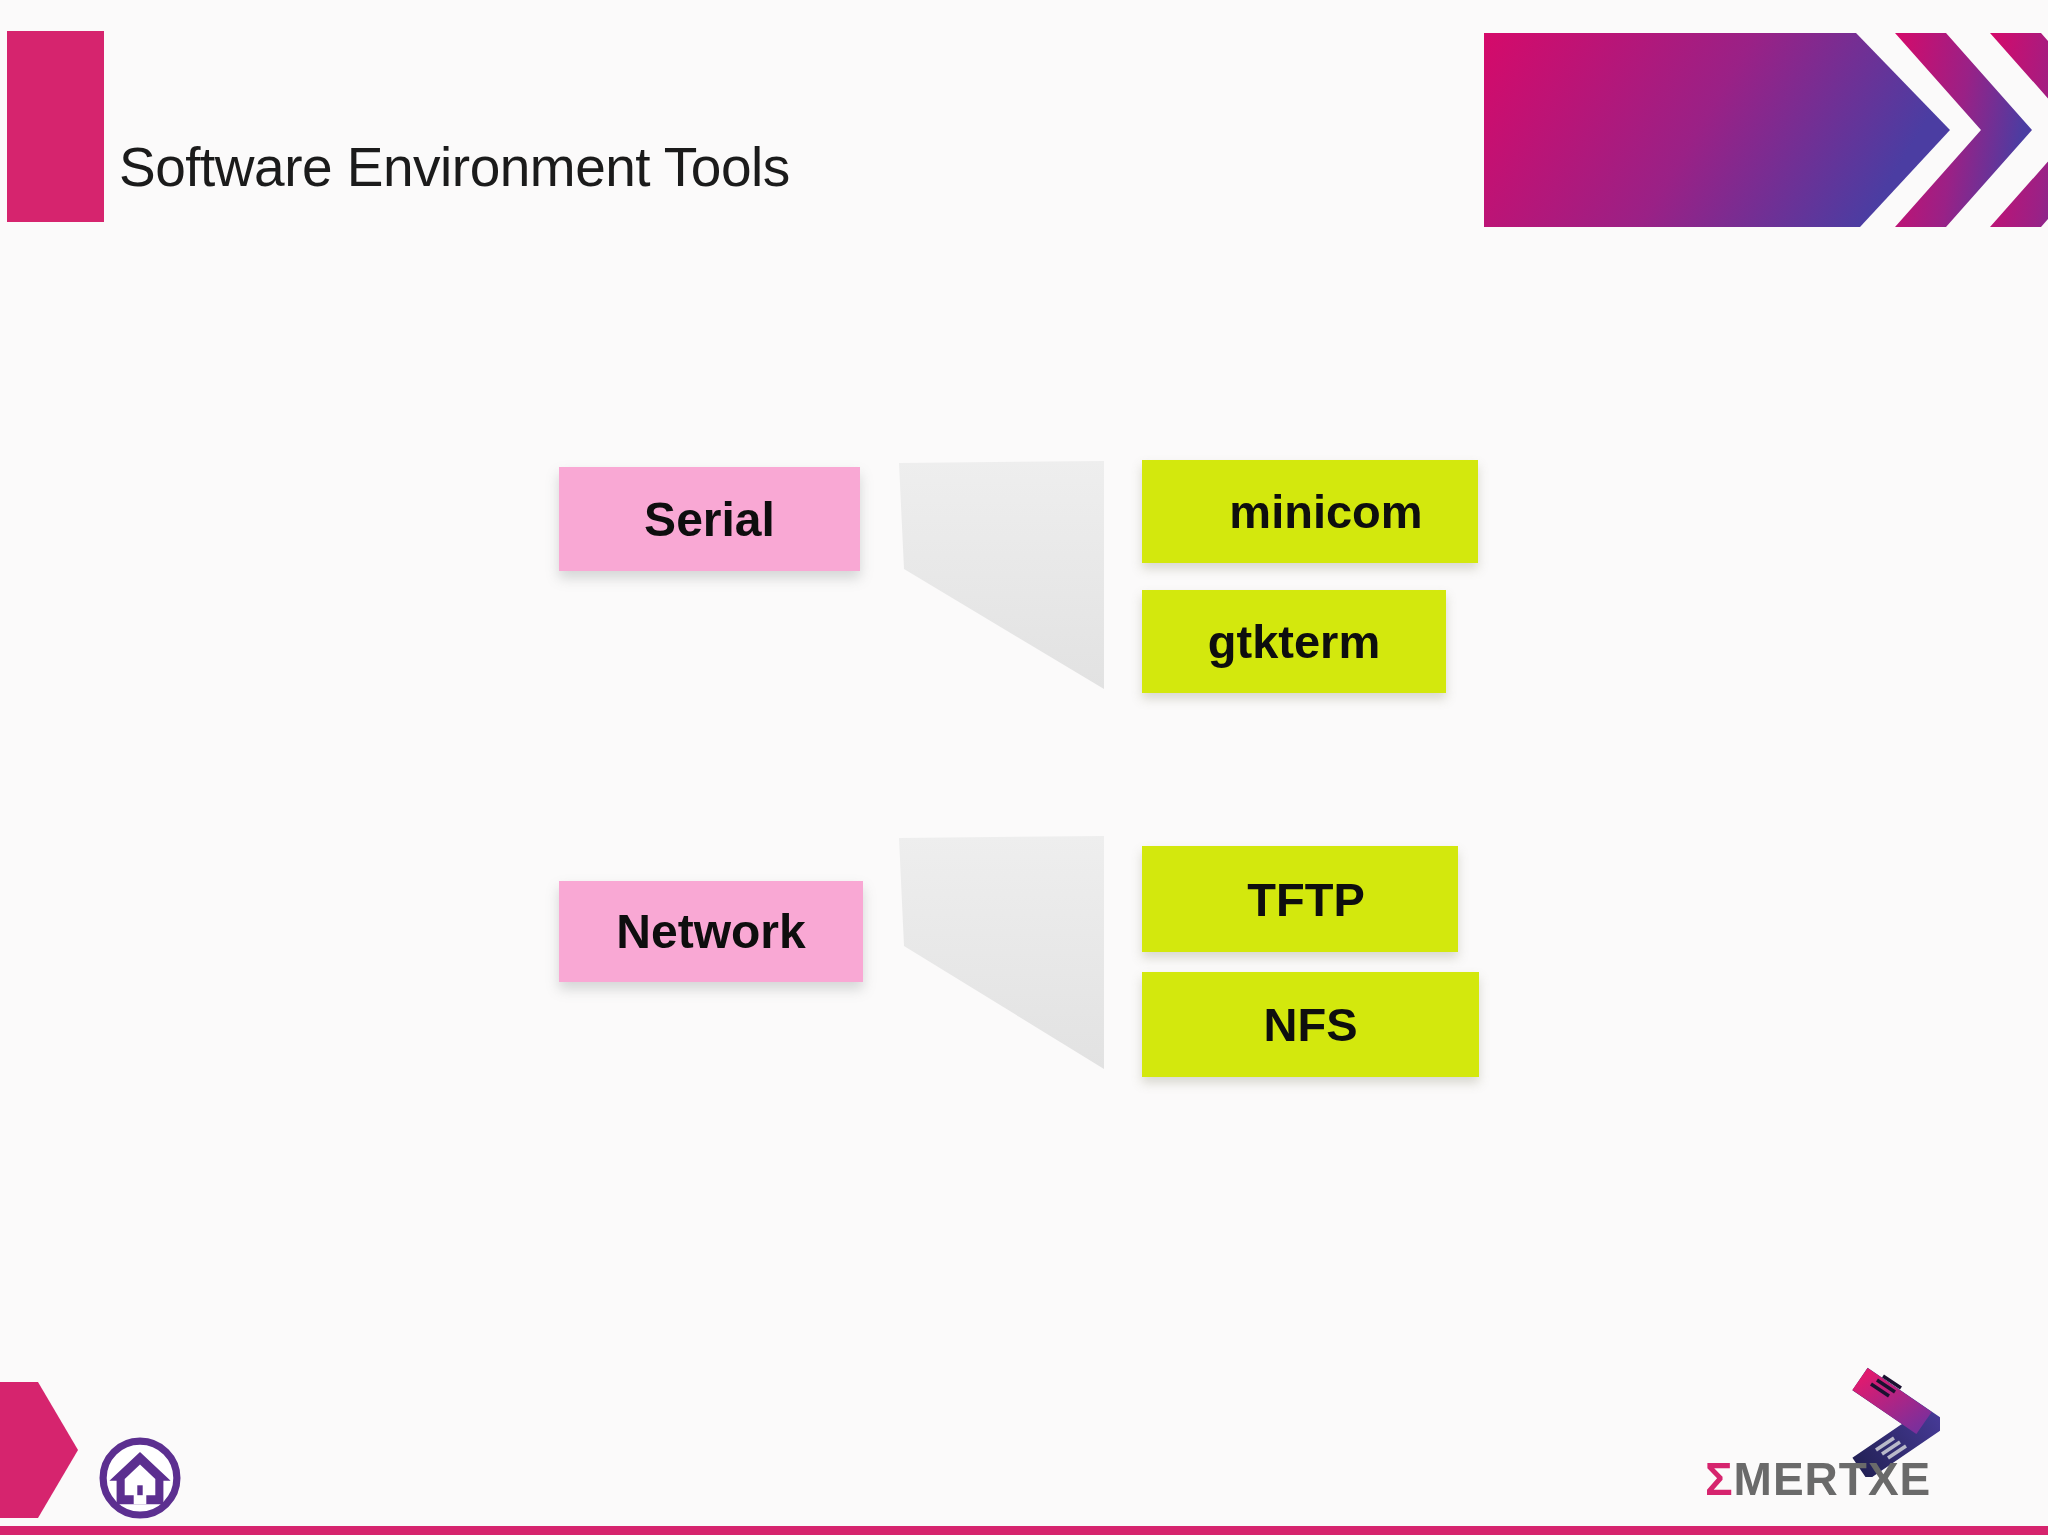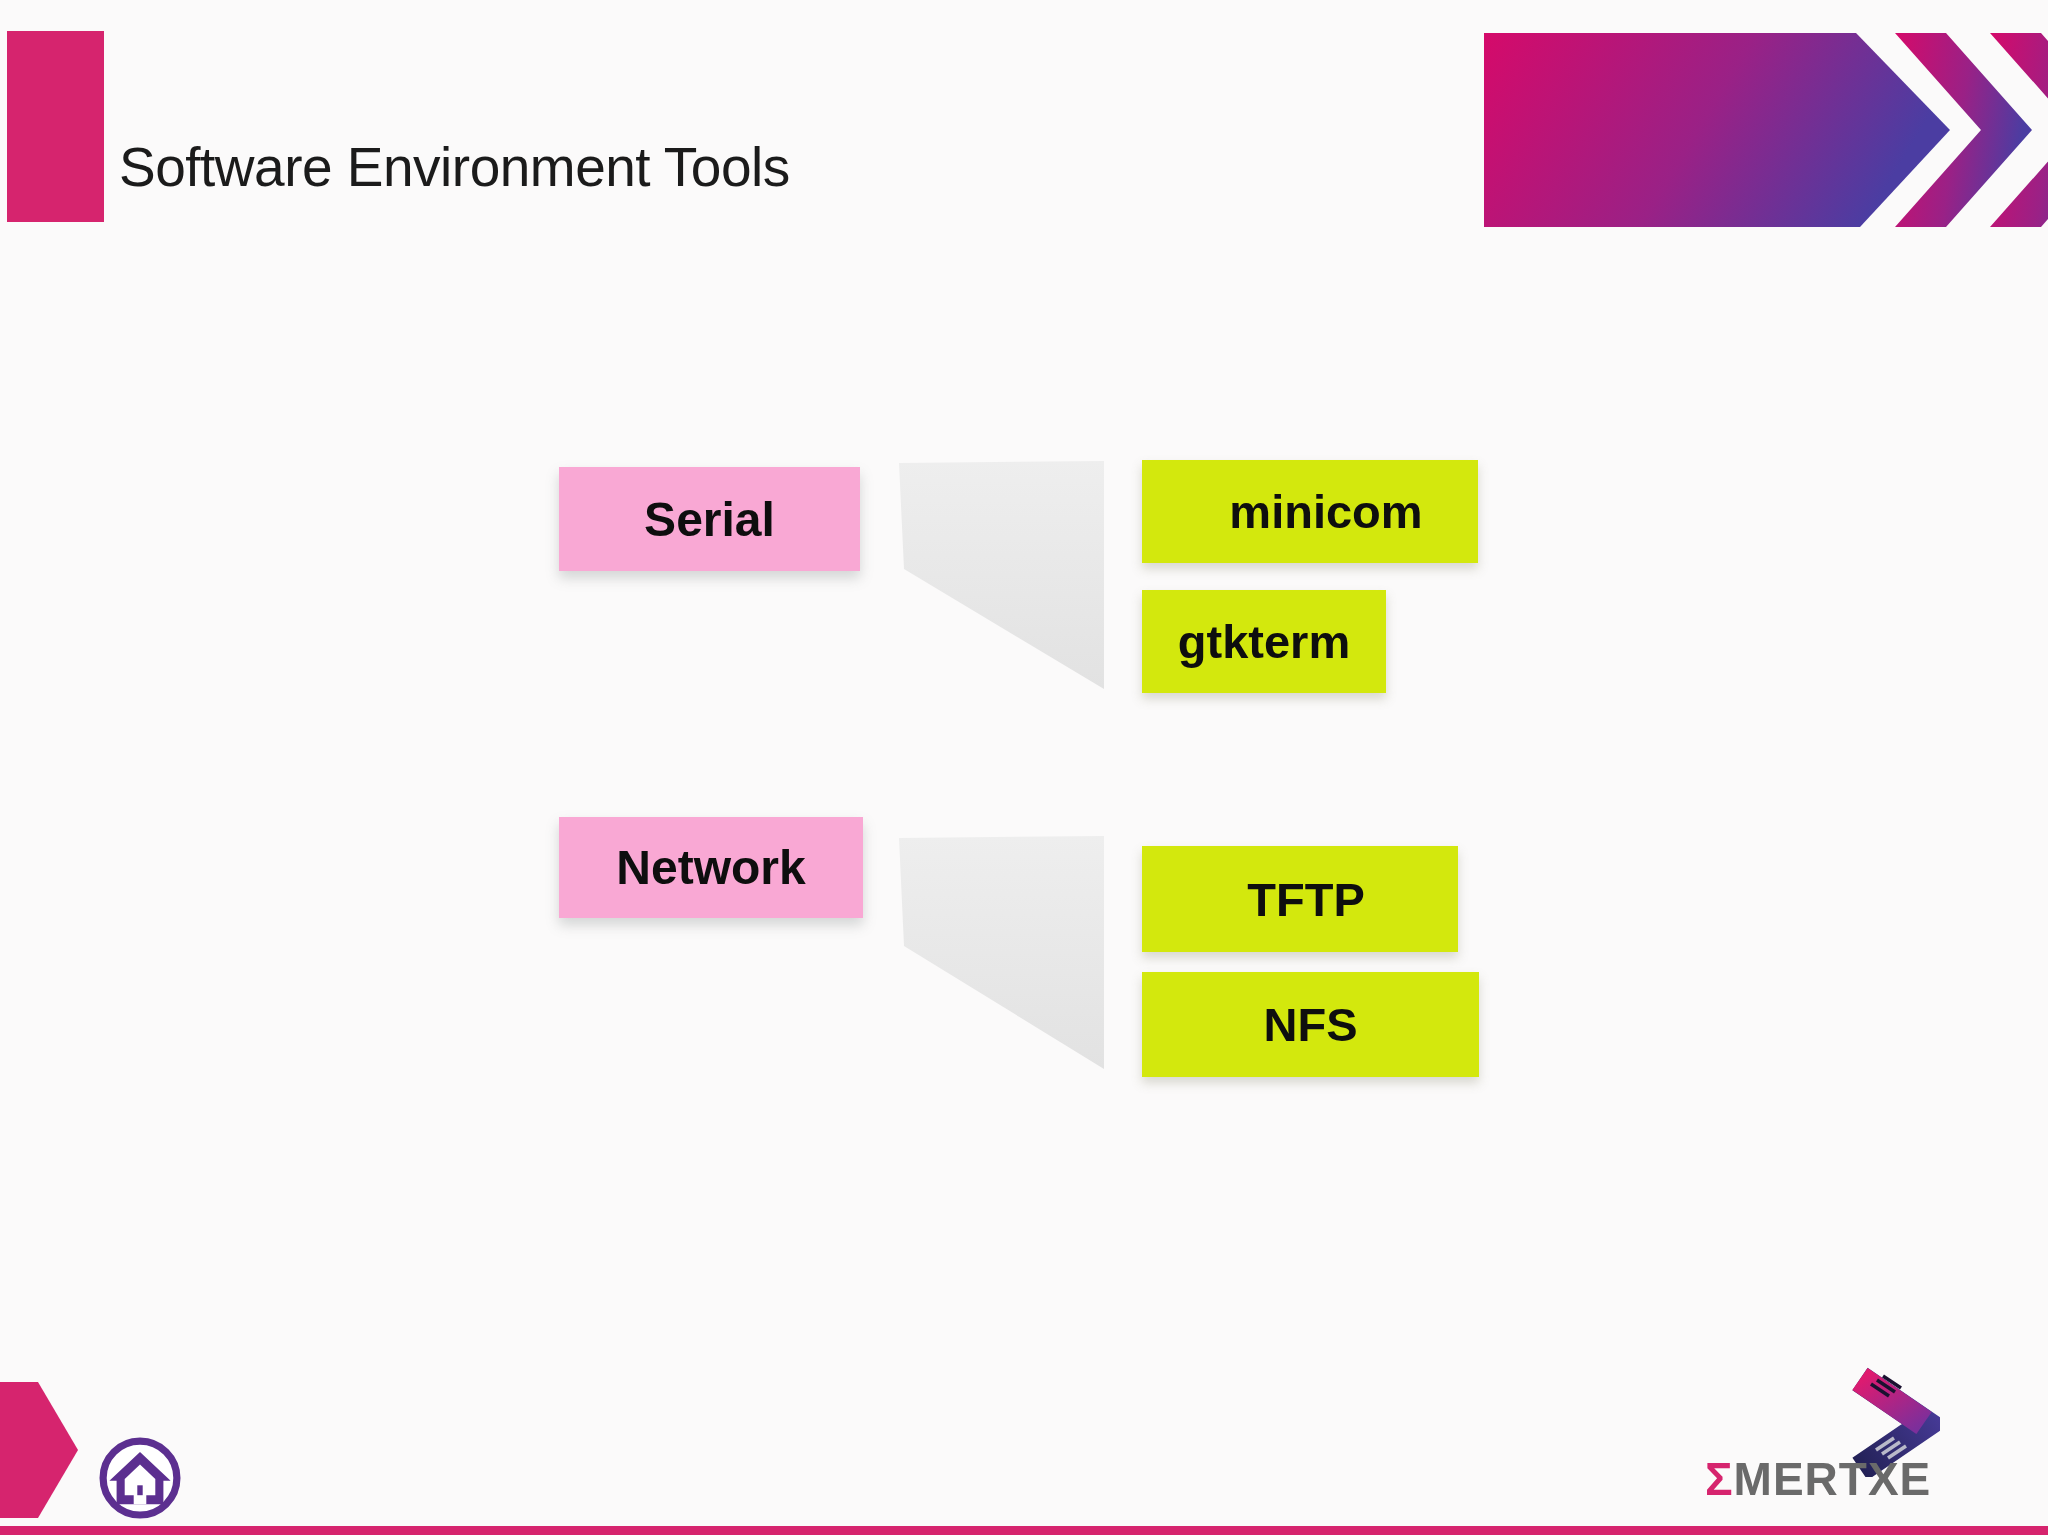--- a/index.html
+++ b/index.html
@@ -37,22 +37,22 @@
   .src{
     background:#f9a8d4;font-size:48px;
     box-shadow:0 7px 12px rgba(110,120,120,0.28);
   }
   .tgt{
     background:#d3e80d;font-size:47px;
     box-shadow:0 6px 10px rgba(115,115,85,0.25);
   }
   #src-serial {left:559px;top:467px;width:301px;height:104px;}
   #tgt-minicom{left:1142px;top:460px;width:304px;height:103px;padding-left:32px;}
-  #tgt-gtkterm{left:1142px;top:590px;width:244px;height:103px;}
-  #src-network{left:559px;top:817px;width:304px;height:101px;}
+  #tgt-gtkterm{left:1142px;top:590px;width:304px;height:103px;}
+  #src-network{left:559px;top:881px;width:304px;height:101px;}
   #tgt-tftp   {left:1142px;top:846px;width:304px;height:106px;padding-left:12px;}
   #tgt-nfs    {left:1142px;top:972px;width:337px;height:105px;}
   .conn1{left:890px;top:450px;width:225px;height:250px;}
   .conn2{left:890px;top:825px;width:225px;height:255px;}
 
   
   .foot-deco{left:0px;top:1375px;width:90px;height:150px;}
   .home-btn{
     left:95px;top:1434px;width:90px;height:90px;
     border:none;background:transparent;padding:0;cursor:pointer;

